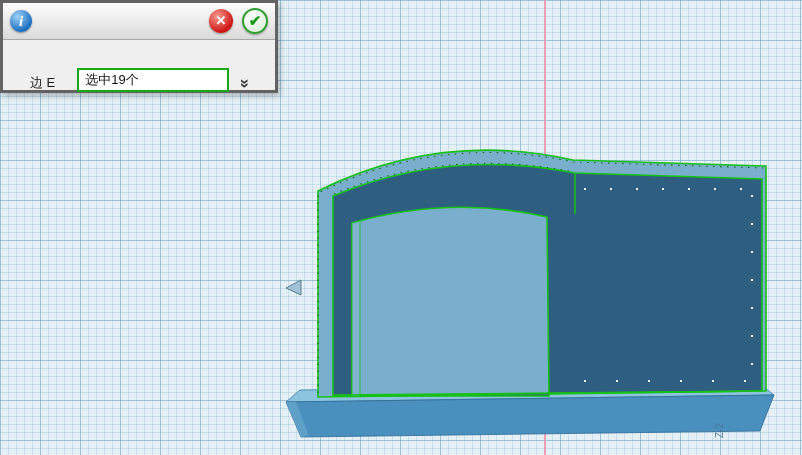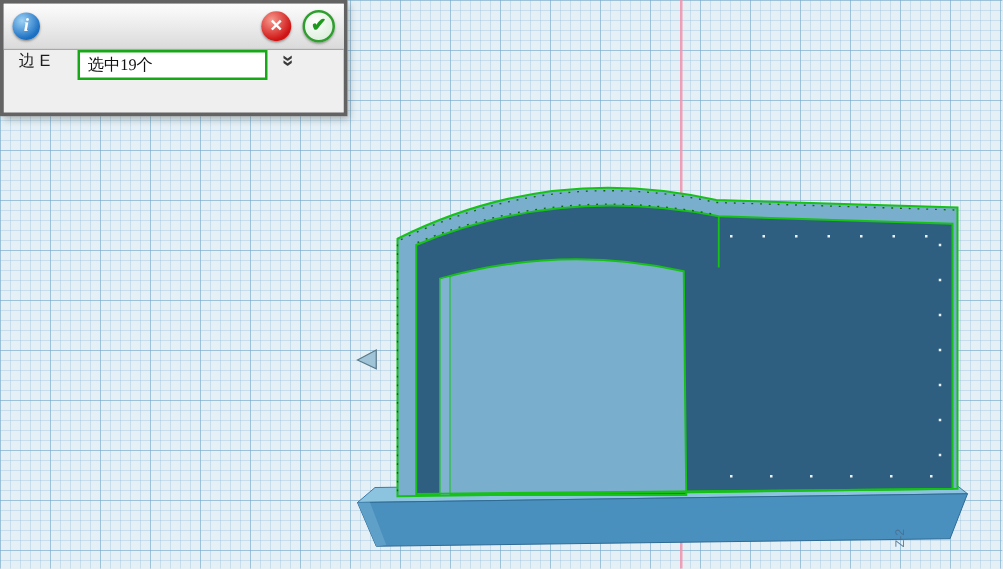--- a/index.html
+++ b/index.html
@@ -50,27 +50,27 @@
     box-shadow:0 1px 2px rgba(0,0,0,.4);padding:0;margin-right:9px;
   }
   .btn-confirm{
     width:26px;height:26px;border-radius:50%;cursor:pointer;
     background:radial-gradient(circle at 38% 32%,#ffffff,#dff0df 75%);
     border:2px solid #2f9e2f;box-sizing:border-box;
     color:#1d9a1d;font-size:15px;font-weight:bold;line-height:20px;text-align:center;
     box-shadow:0 1px 2px rgba(0,0,0,.35);padding:0;
   }
   .dialog-body{
-    display:flex;align-items:flex-start;padding:0 12px;height:52px;border-radius:19px;
+    display:flex;align-items:flex-end;padding:0 27px;height:52px;border-radius:19px;
   }
   .field-label{font-size:13px;color:#1c1c1c;white-space:nowrap;}
   .field-input{
     margin-left:22px;width:152px;height:24px;box-sizing:border-box;
     border:2px solid #17a817;background:#fff;font-size:13px;
-    font-family:Liberation Serif, serif;color:#111;padding:0 6px;outline:none;
+    font-family:Liberation Sans, sans-serif;color:#111;padding:0 6px;outline:none;
   }
   .expand-btn{
     margin-left:12px;background:none;border:none;cursor:pointer;
     color:#3a3a3a;font-size:17px;font-weight:bold;padding:0;
     transform:rotate(90deg);line-height:1;
   }
 </style>
 </head>
 <body>
 

